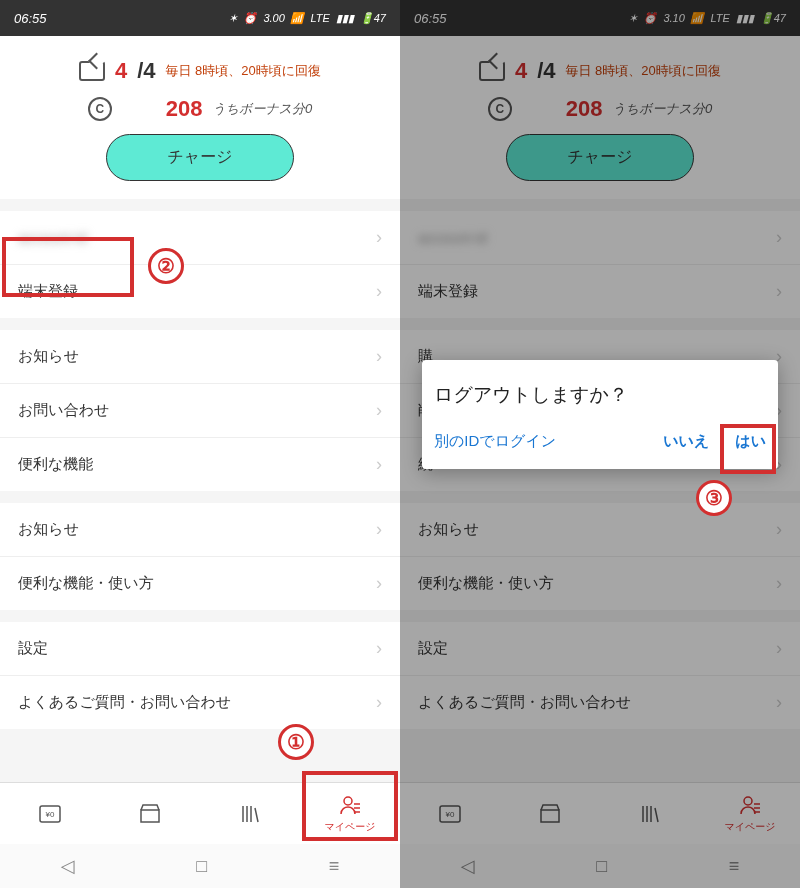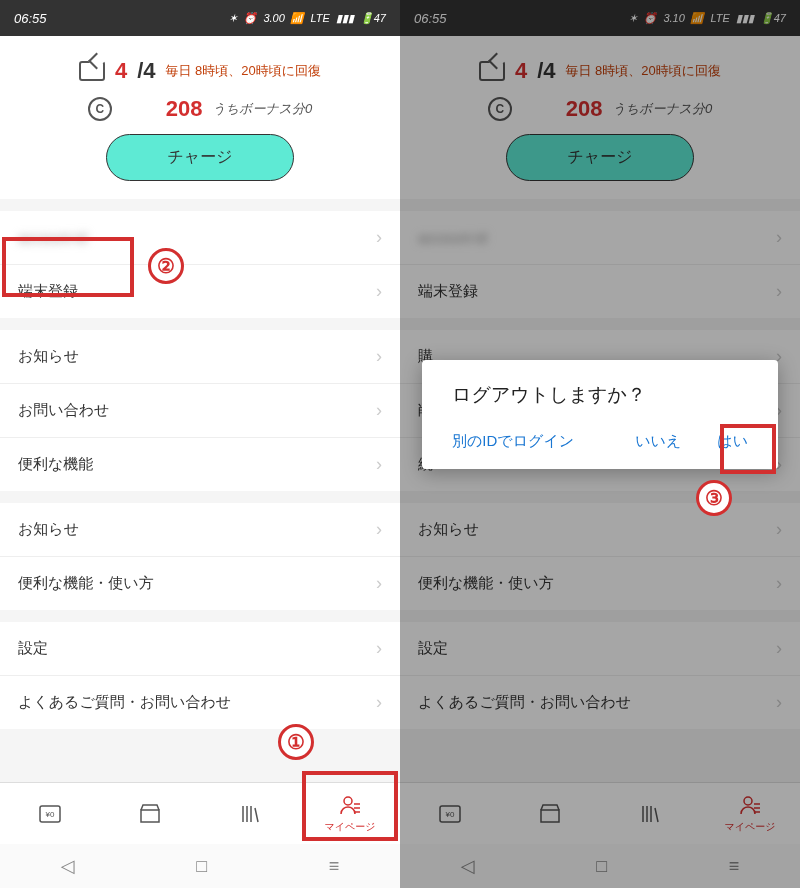--- a/index.html
+++ b/index.html
@@ -39,25 +39,25 @@
 
 .bottom-nav { position: absolute; bottom: 44px; left: 0; right: 0; height: 62px; background: #fff; display: flex; border-top: 1px solid #ddd; }
 .nav-item { flex: 1; display: flex; flex-direction: column; align-items: center; justify-content: center; gap: 2px; font-size: 10px; color: #555; }
 .nav-item.active { color: #d32f2f; }
 .nav-icon { width: 28px; height: 24px; display: flex; align-items: center; justify-content: center; }
 .nav-icon svg { width: 26px; height: 24px; }
 
 .sys-nav { position: absolute; bottom: 0; left: 0; right: 0; height: 44px; background: #fafafa; display: flex; align-items: center; justify-content: space-around; color: #888; }
 .sys-nav span { font-size: 18px; }
 
-.dialog { position: absolute; left: 22px; right: 22px; top: 360px; background: #fff; border-radius: 4px; padding: 22px 30px 18px; z-index: 20; box-shadow: 0 4px 20px rgba(0,0,0,0.3); }
+.dialog { position: absolute; left: 22px; right: 22px; top: 360px; background: #fff; border-radius: 4px; padding: 22px 12px 18px; z-index: 20; box-shadow: 0 4px 20px rgba(0,0,0,0.3); }
 .dialog-title { font-size: 19px; color: #222; margin-bottom: 24px; }
 .dialog-actions { display: flex; justify-content: space-between; align-items: center; }
 .dialog-link { color: #1976d2; font-size: 15px; text-align: right; }
-.dialog-right { display: flex; gap: 36px; align-items: center; }
+.dialog-right { display: flex; gap: 26px; align-items: center; font-weight: bold; }
 </style>
 </head>
 <body>
 
 <div class="container">
 
 <div class="phone left">
   <div class="status-bar">
     <span>06:55</span>
     <div class="status-icons">

